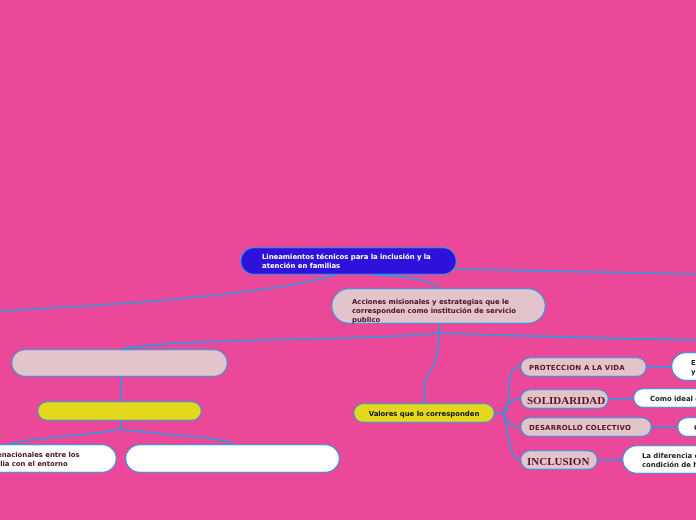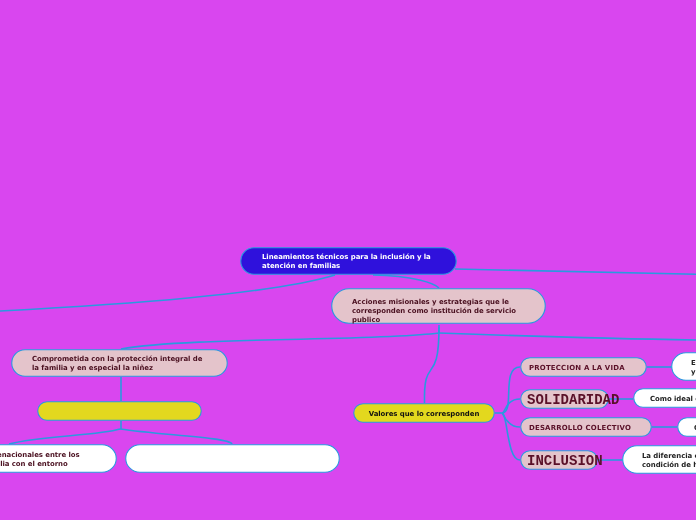--- a/index.html
+++ b/index.html
@@ -1,33 +1,33 @@
 <!DOCTYPE html>
 <html><head>
 <meta charset="utf-8">
 <title>Mapa mental</title>
 <style>
   html,body{margin:0;padding:0;background:#ffffff;}
   body{width:696px;height:520px;overflow:hidden;
        font-family:"DejaVu Sans",sans-serif;}
-  #canvas{position:relative;width:696px;height:520px;background:#d946ef;}
+  #canvas{position:relative;width:696px;height:520px;background:#ec4899;}
   #canvas > svg{position:absolute;left:0;top:0;}
   .node .txt{-webkit-font-smoothing:antialiased;will-change:transform;}
   .edge{fill:none;stroke:#2a9adf;stroke-width:1.6;}
   .nshape{stroke:#2a9adf;stroke-width:1.1;}
   .node{position:absolute;box-sizing:border-box;border:1.1px solid transparent;
         display:flex;align-items:center;font-weight:bold;font-size:6.95px;
         line-height:9px;letter-spacing:-0.05px;}
   .node .txt{width:100%;position:relative;top:1.2px;}
   .nroot{color:#fff;}
   .npink{color:#4a1020;}
   .nvalue{color:#5a1028;}
   .nvalue .txt{}
   .nvsans{letter-spacing:0.2px;}
-  .nvmono{font-family:Liberation Mono, monospace;font-size:14px;letter-spacing:0;}
+  .nvmono{font-family:Liberation Serif, serif;font-size:11px;letter-spacing:0;}
   .nyellow{color:#111;}
   .nyellow .txt{text-align:center;}
   .nwhite{color:#4a1020;}
   .ngray{color:#222;}
 </style>
 </head>
 <body>
 
 <div id="canvas">
 
@@ -73,23 +73,20 @@
 </svg>
 
 <div class="node nroot" style="left:240px;top:247px;width:217px;height:28px;border-radius:14px;padding:0 21px;">
   <span class="txt">Lineamientos técnicos para la inclusión y la atención en familias</span>
 </div>
 
 <div class="node npink" style="left:331px;top:288px;width:215px;height:44px;border-radius:18px;padding:0 20px;">
   <span class="txt">Acciones misionales y estrategias que le corresponden como institución de servicio publico</span>
 </div>
 
-<div class="node npink" style="left:11px;top:349px;width:217px;height:28px;border-radius:14px;padding:0 20px;">
-  <span class="txt">Comprometida con la protección integral de la familia y en especial la niñez</span>
-</div>
 
 
 <div class="node nwhite" style="left:-99px;top:444px;width:216px;height:29px;border-radius:15px;padding:0 19px;">
   <span class="txt">Las relaciones interenacionales entre los miembros de la familia con el entorno</span>
 </div>
 
 
 <div class="node nyellow" style="left:353px;top:403px;width:142px;height:20px;border-radius:10px;padding:0 10px;">
   <span class="txt">Valores que lo corresponden</span>
 </div>

